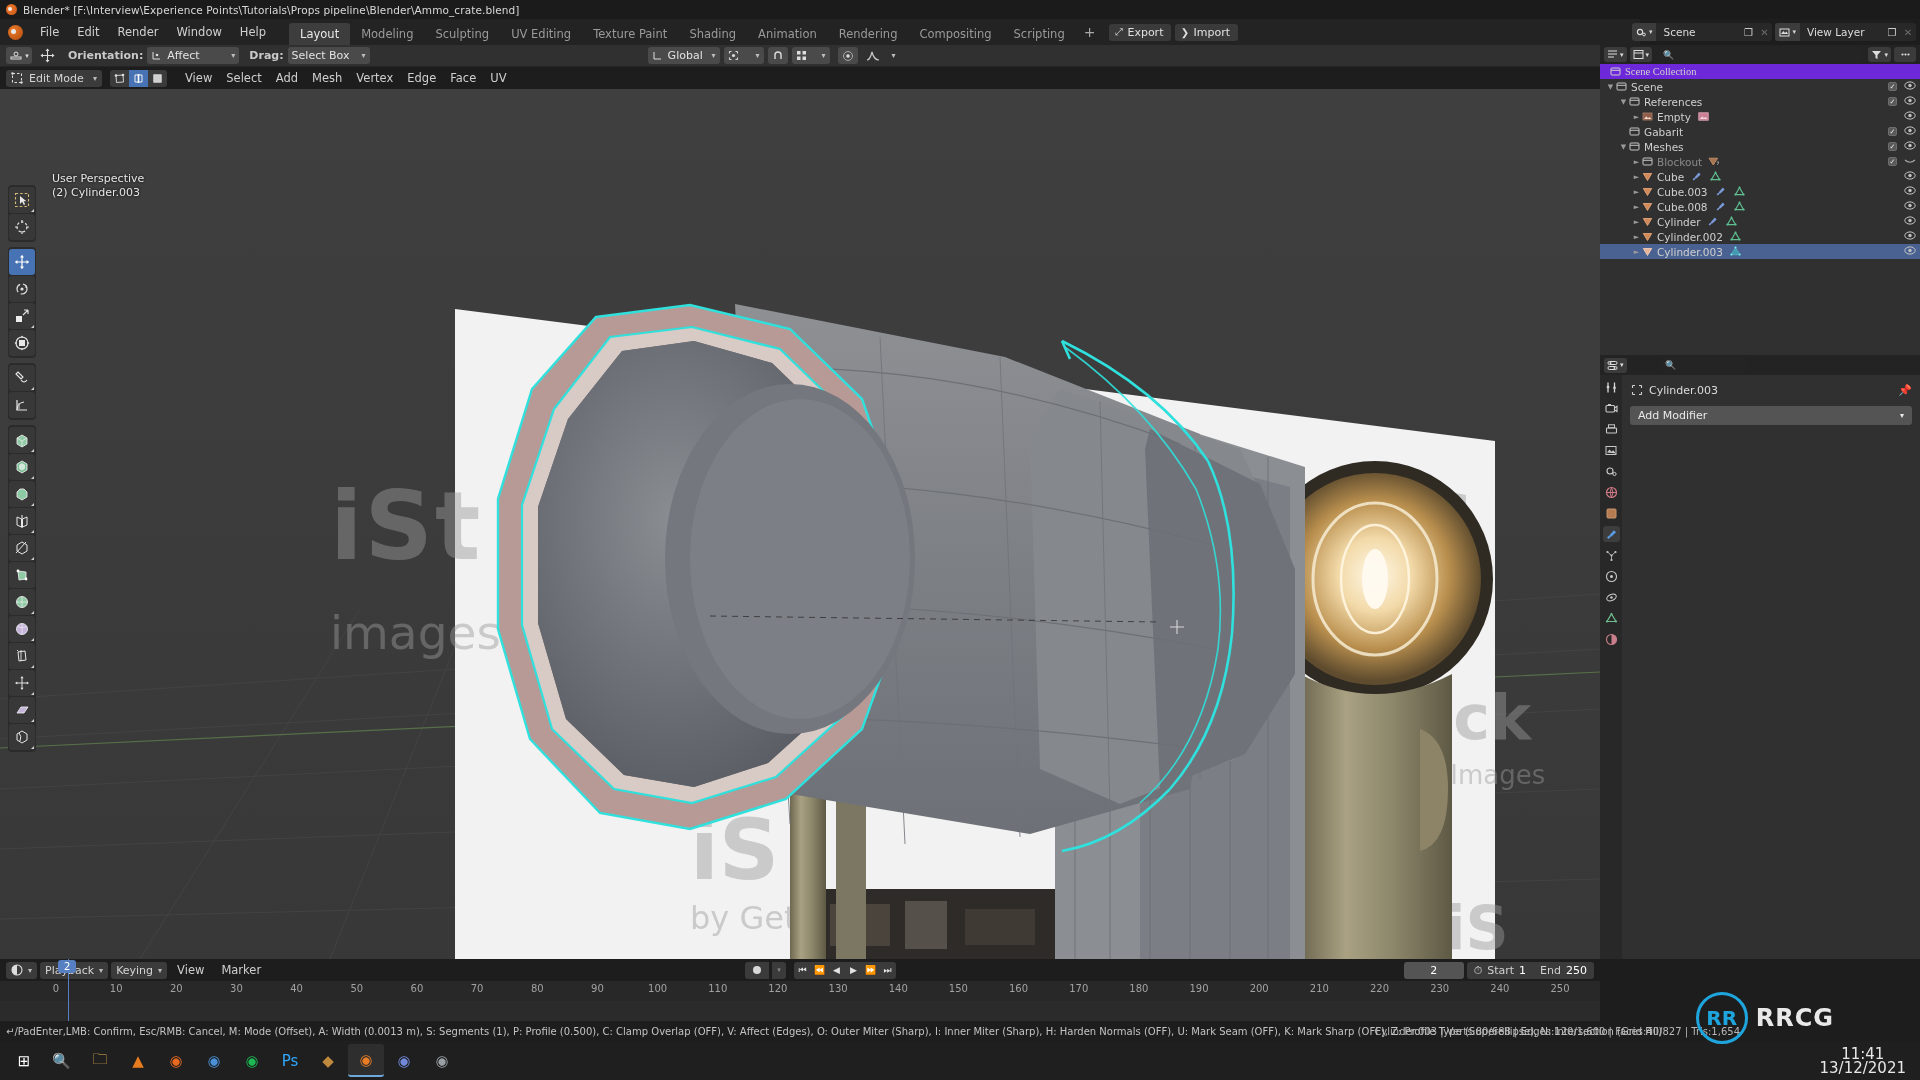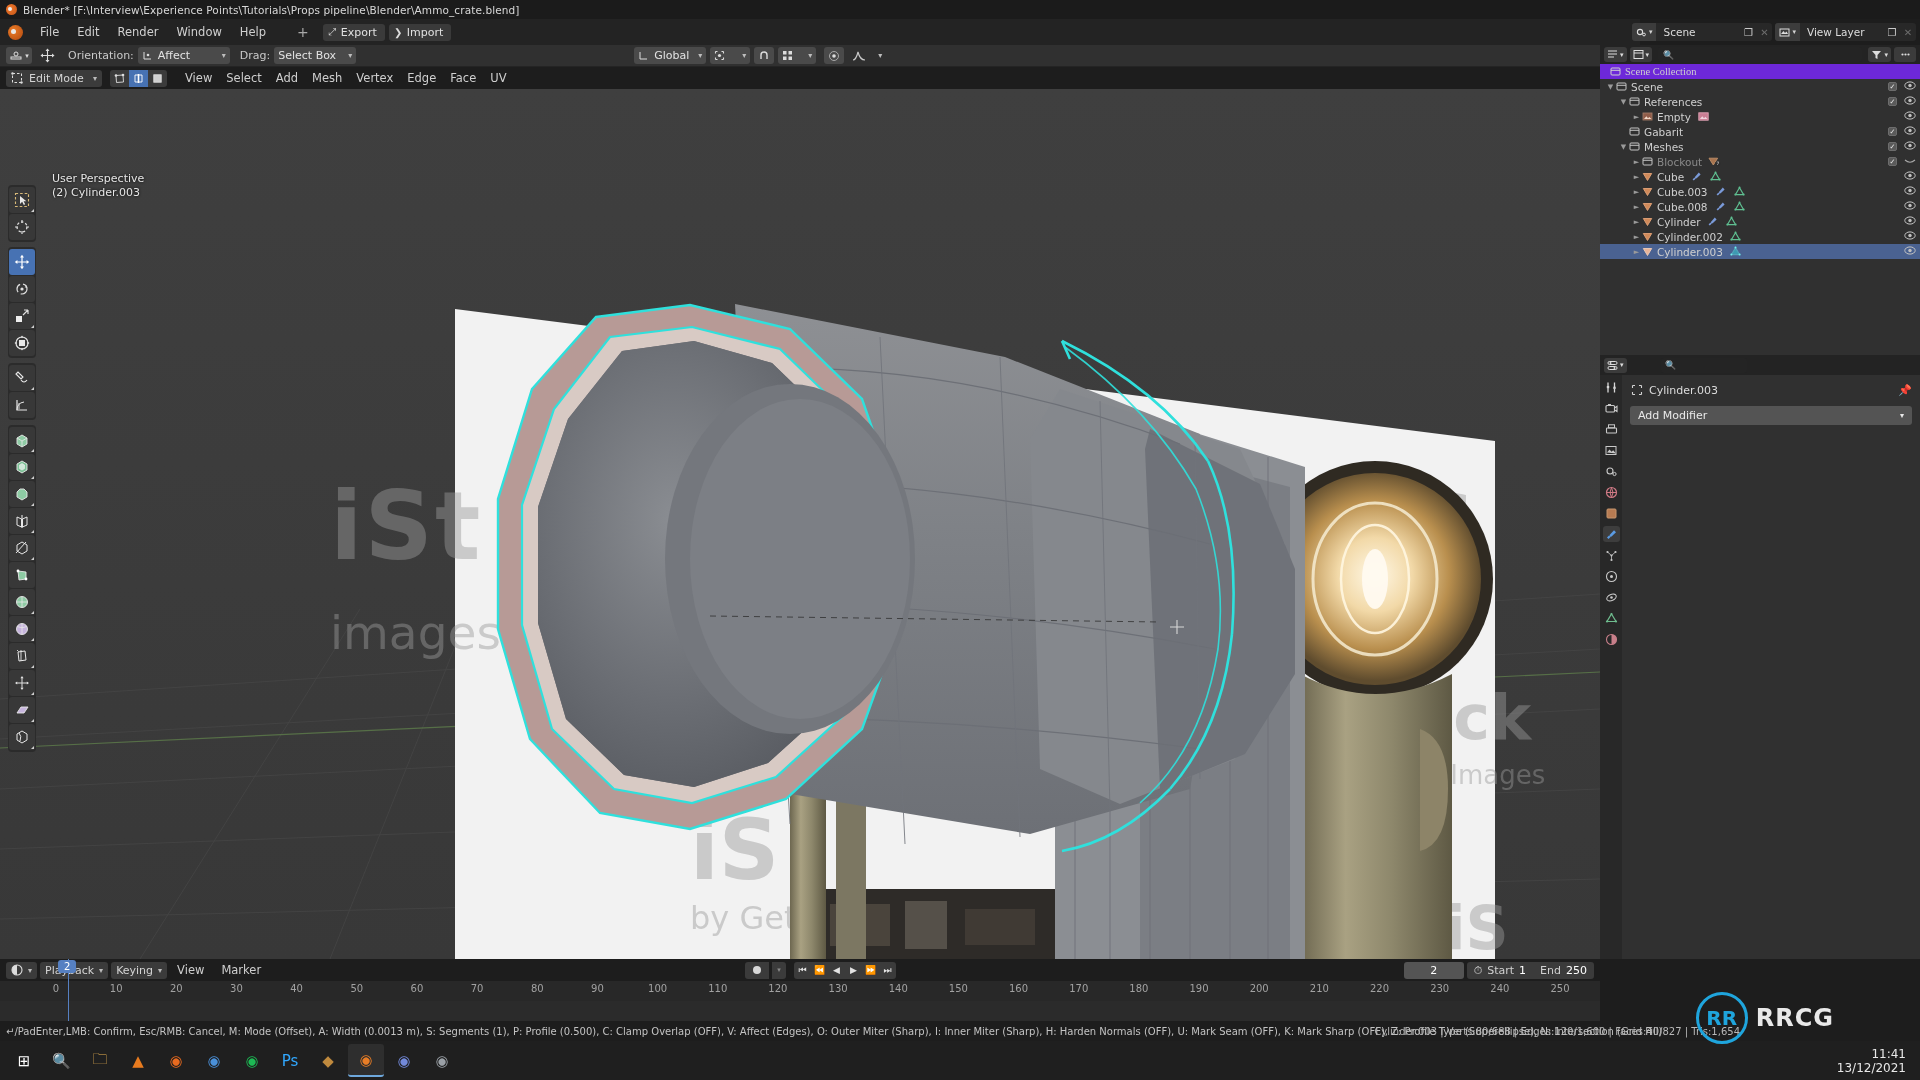--- a/index.html
+++ b/index.html
@@ -36,21 +36,21 @@
   .fieldbox .val{ padding:0 10px 0 7px; font-size:10.5px; color:#dcdcdc; min-width:84px;}
   .fieldbox .btn{ width:16px; text-align:center; font-size:10px; color:#c9c9c9;}
   .fieldbox .btn.dim{ color:#6d6d6d; }
 
   
   #toolsettings{ position:absolute; left:0; top:45px; width:1600px; height:22px;
      background:#303030; display:flex; align-items:center; padding-left:6px; gap:4px;
      border-bottom:1px solid #242424;}
   .tsicon{ width:26px; height:17px; background:#4a4a4a; border-radius:3px; display:flex;
      align-items:center; justify-content:center; font-size:9px; color:#ddd;}
-  .tslabel{ font-size:11px; color:#c9c9c9; margin-left:6px;}
+  .tslabel{ font-size:11px; color:#c9c9c9; margin-left:6px;font-weight:bold;}
   .tsdrop{ display:flex; align-items:center; height:17px; background:#4a4a4a; border-radius:3px;
      padding:0 4px; font-size:11px; color:#e2e2e2; gap:5px; min-width:74px;}
   .tsdrop .cv{ margin-left:auto; font-size:8px; color:#bdbdbd;}
   .tsq{ width:20px;height:17px;background:#4a4a4a;border-radius:3px;display:flex;align-items:center;justify-content:center;font-size:9px;}
 
   
   #vpheader{ position:absolute; left:0; top:67px; width:1600px; height:22px;
      background:#1d1d1d; display:flex; align-items:center; padding-left:6px; gap:3px;}
   .modedrop{ display:flex; align-items:center; height:17px; background:#3b3b3b; border-radius:3px;
      padding:0 5px; font-size:11px; gap:6px; min-width:96px;}
@@ -149,21 +149,21 @@
      background:#1d1d1d; display:flex; align-items:center; padding:0 6px; }
   #status-keys{ font-size:10px; color:#c3c3c3; white-space:nowrap; overflow:hidden; }
   #status-stats{ position:absolute; right:180px; font-size:10px; color:#b8b8b8; white-space:nowrap;}
 
   
   #taskbar{ position:absolute; left:0; top:1041px; width:1920px; height:39px;
      background:#1f1f1f; display:flex; align-items:center; padding-left:6px; gap:2px;}
   .tbi{ width:36px; height:33px; display:flex; align-items:center; justify-content:center;
      border-radius:3px; font-size:15px;}
   .tbi.active{ background:#2e2e2e; border-bottom:2px solid #6ea8dc;}
-  #clock{ position:absolute; right:14px; text-align:right; font-size:12px; color:#e8e8e8; line-height:14px;}
+  #clock{ position:absolute; right:14px; text-align:center; font-size:15px; color:#e8e8e8; line-height:14px;}
 
   
   #rrcg{ position:absolute; right:86px; bottom:36px; display:flex; align-items:center; gap:8px; z-index:20;}
   #rrcg .circ{ width:52px;height:52px;border-radius:50%;border:3px solid #1fa5dd;
      display:flex;align-items:center;justify-content:center;color:#1fa5dd;font-size:20px;font-weight:bold;}
   #rrcg .txt{ color:#e9e9e9; font-size:24px; font-weight:bold; letter-spacing:1px;}
 </style>
 </head>
 <body>
 
@@ -175,20 +175,32 @@
 <div id="topbar">
   <div class="blogo"></div>
   <div id="menu-items" style="display: flex;">
       <div class="menuitem">File</div>
       <div class="menuitem">Edit</div>
       <div class="menuitem">Render</div>
       <div class="menuitem">Window</div>
       <div class="menuitem">Help</div>
     </div>
   <div class="wsgap"></div>
+  <div id="workspace-tabs" style="display:flex;align-items:flex-end;height:26px;">
+      <div class="wstab active">Layout</div>
+      <div class="wstab">Modeling</div>
+      <div class="wstab">Sculpting</div>
+      <div class="wstab">UV Editing</div>
+      <div class="wstab">Texture Paint</div>
+      <div class="wstab">Shading</div>
+      <div class="wstab">Animation</div>
+      <div class="wstab">Rendering</div>
+      <div class="wstab">Compositing</div>
+      <div class="wstab">Scripting</div>
+    </div>
   <div class="plusbtn">+</div>
   <div id="topbar-pills" style="display:flex;align-items:center;gap:2px;margin-left:4px;">
       <div class="pill">
         <div class="ico">⤢</div>
         <div class="lbl">Export</div>
       </div>
       <div class="pill">
         <div class="ico">❯</div>
         <div class="lbl">Import</div>
       </div>

